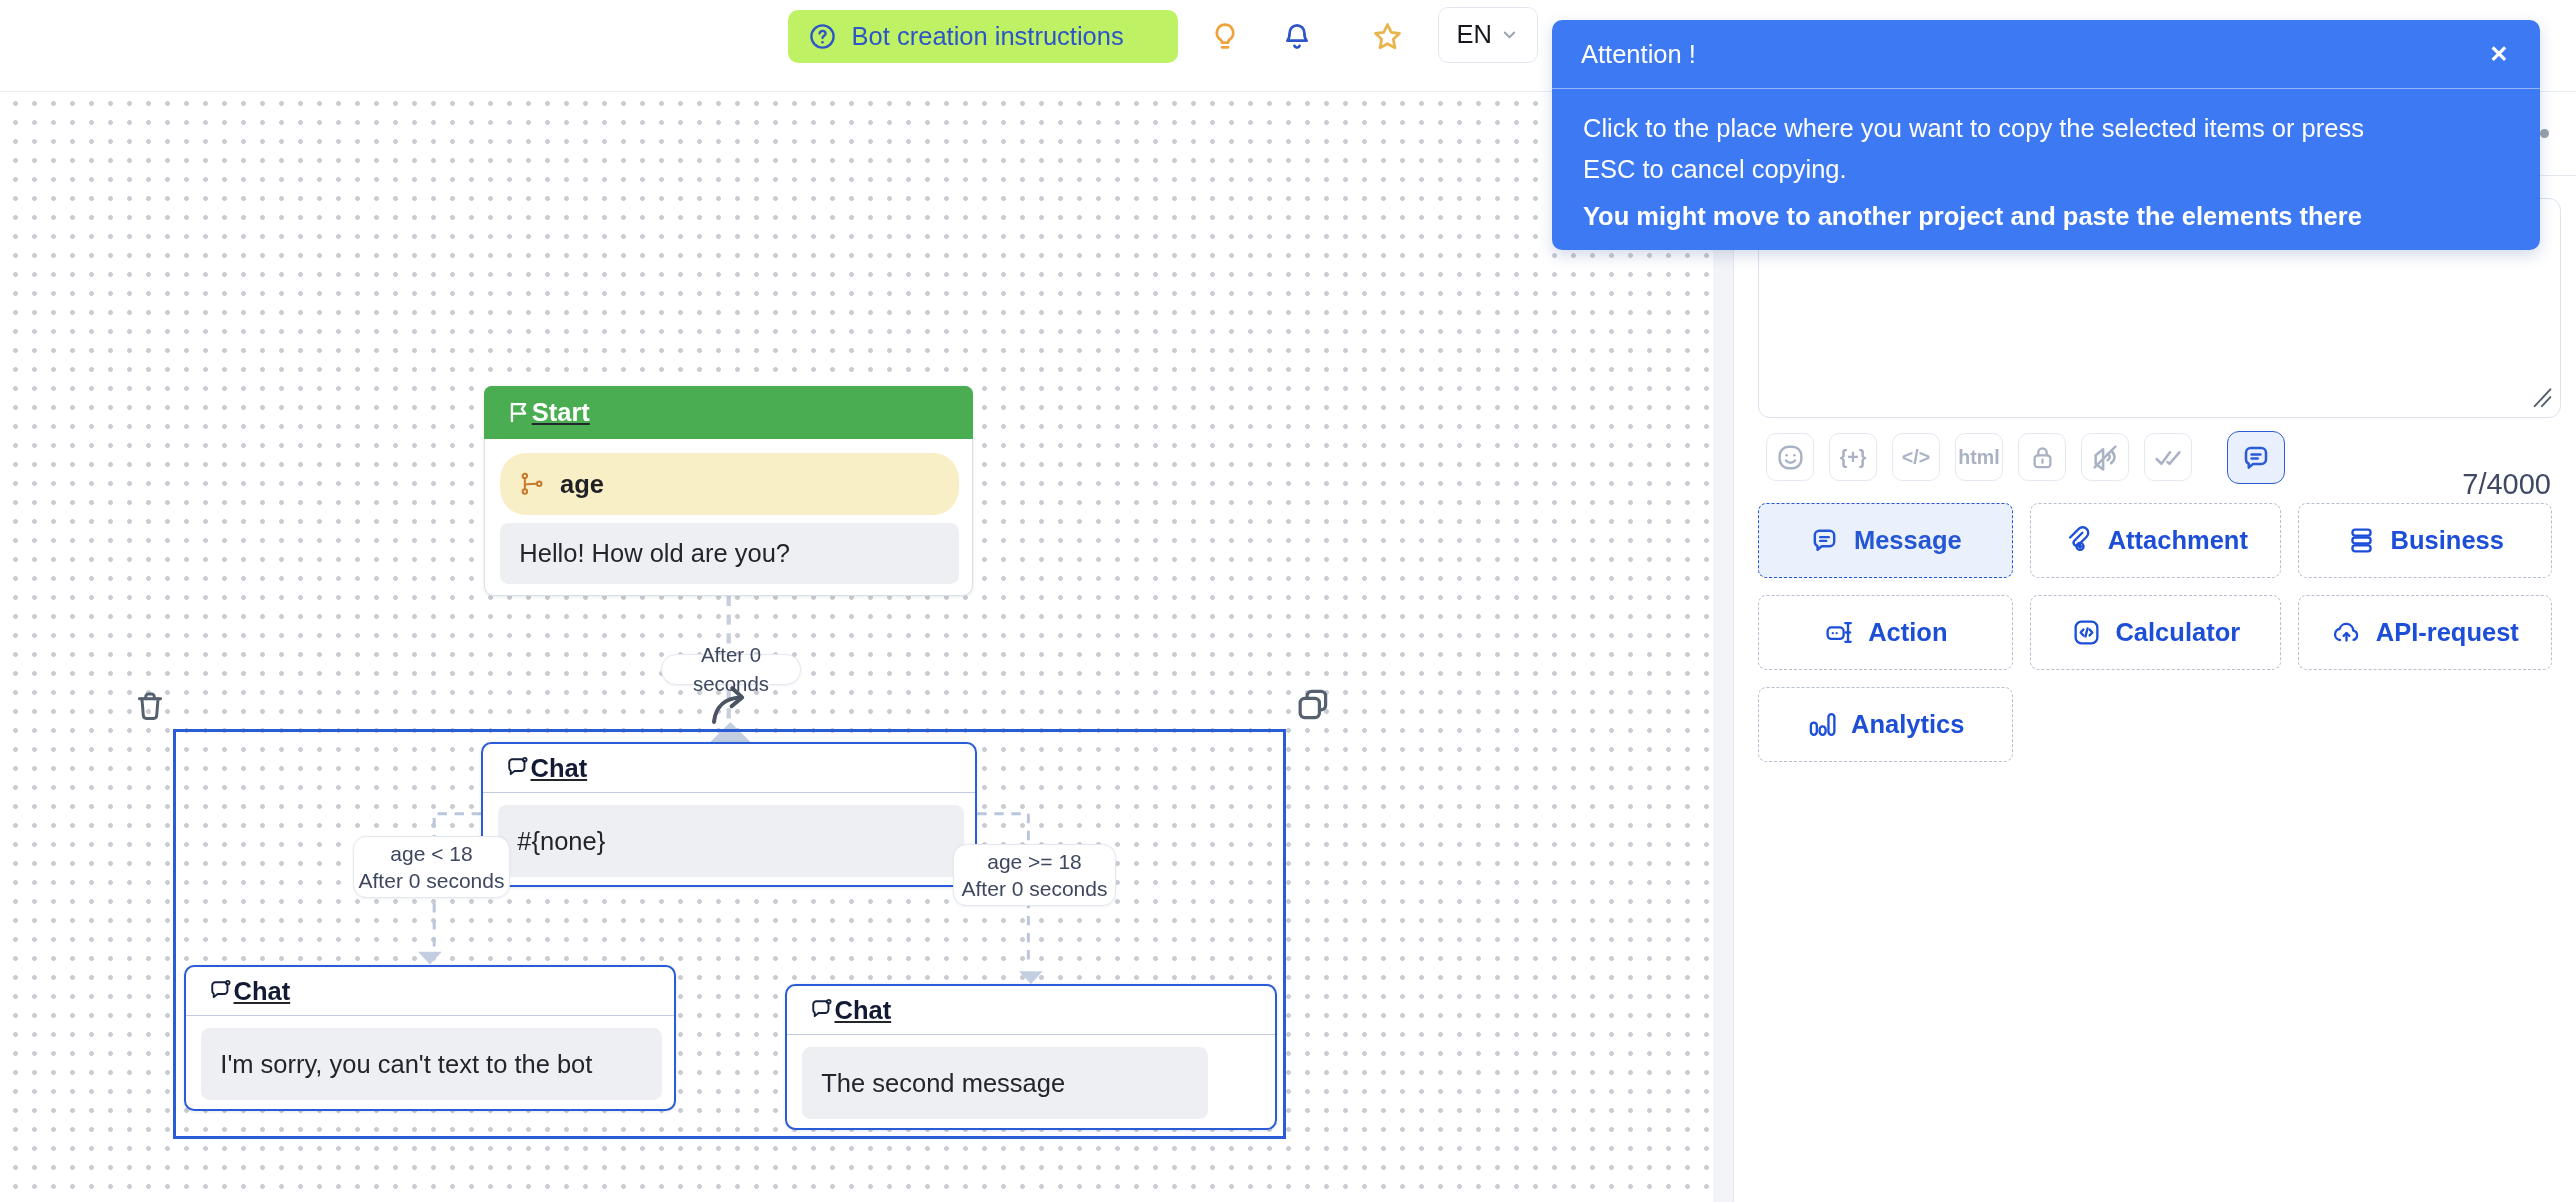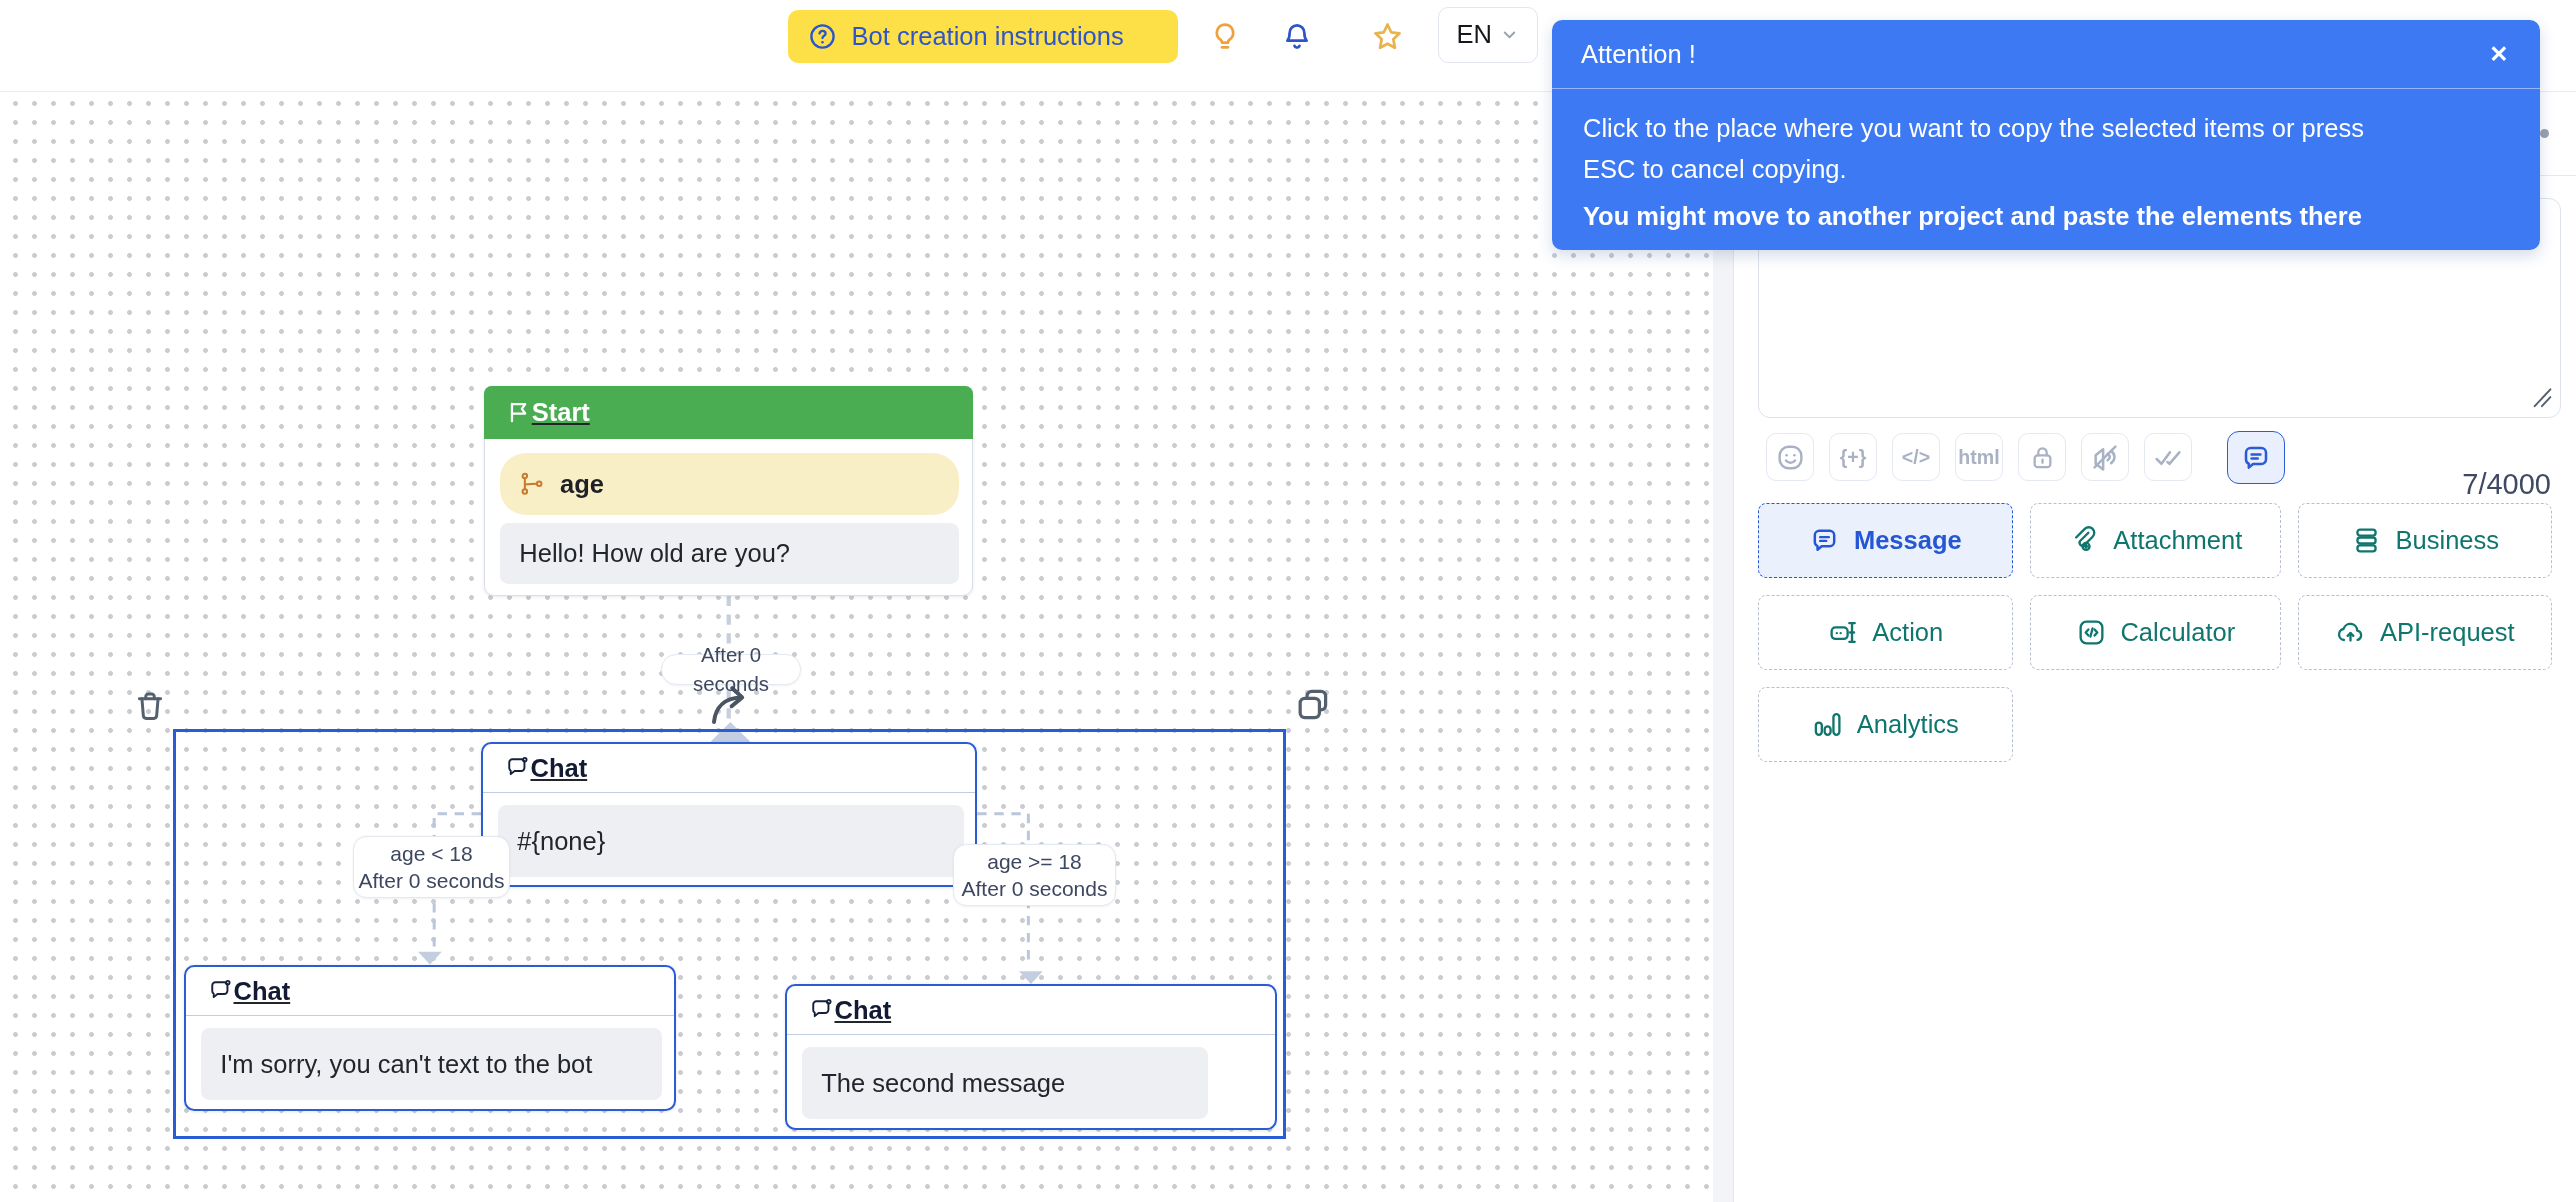--- a/index.html
+++ b/index.html
@@ -3,21 +3,21 @@
 <meta charset="utf-8">
 <style>
   html,body{margin:0;padding:0;background:#fff;}
   #app{position:relative;width:2576px;height:1202px;overflow:hidden;
        font-family:"Liberation Sans",sans-serif;color:#23252d;}
 
   
   .topbar{position:absolute;left:0;top:0;width:2576px;height:91px;background:#fff;
           border-bottom:0.9px solid #e9edf3;z-index:5;}
   .instructions-pill{position:absolute;left:788px;top:10.2px;width:390px;height:53px;
-          background:#fde047;border-radius:10.2px;display:flex;align-items:center;gap:13.6px;
+          background:#bef264;border-radius:10.2px;display:flex;align-items:center;gap:13.6px;
           padding:0 0 0 19px;box-sizing:border-box;color:#2e55c8;cursor:pointer;}
   .instructions-pill .label{font-size:25.5px;font-weight:500;}
   .top-icon{position:absolute;top:19px;width:36px;height:36px;display:flex;align-items:center;justify-content:center;}
   .bulb{left:1207px;color:#efa23b;}
   .bell{left:1279px;color:#2e55c8;}
   .star{left:1369px;color:#eab44c;}
   .lang-btn{position:absolute;left:1438px;top:6.8px;width:100px;height:56px;background:#fff;
           border:1.3px solid #e2e6ef;border-radius:10.2px;display:flex;align-items:center;
           justify-content:center;gap:8.5px;box-sizing:border-box;cursor:pointer;}
   .lang-btn .label{font-size:25.5px;color:#16171d;}
@@ -106,22 +106,22 @@
   .tool-btn{position:absolute;top:433px;width:48px;height:48px;border:1.3px solid #e3e8f1;border-radius:10.2px;
           background:#fff;display:flex;align-items:center;justify-content:center;color:#a9b2c4;
           box-sizing:border-box;cursor:pointer;}
   .tool-btn .txt{font-size:19.6px;font-weight:600;letter-spacing:0;}
   .tool-btn.active{top:431px;width:58px;height:53px;border:1.7px solid #2b5bd7;background:#e9effc;
           color:#2b5bd7;border-radius:12px;}
   .char-counter{position:absolute;left:2375px;top:468px;width:176px;text-align:right;
           font-size:29px;color:#3f4963;}
 
   .block-btn{position:absolute;border:1.7px dashed #b6bfce;border-radius:8.5px;background:#fff;
-          display:flex;align-items:center;justify-content:center;gap:13.6px;color:#0f766e;
-          font-size:25.5px;font-weight:400;box-sizing:border-box;cursor:pointer;}
+          display:flex;align-items:center;justify-content:center;gap:13.6px;color:#1d4ed8;
+          font-size:25.5px;font-weight:700;box-sizing:border-box;cursor:pointer;}
   .block-btn.active{border:1.7px dashed #2456d6;background:#eaf1fd;color:#2456d6;font-weight:600;}
   .r1{top:503px;height:75px;} .r2{top:595px;height:75px;} .r3{top:687px;height:75px;}
   .c1{left:1758px;width:255px;} .c2{left:2030px;width:251px;} .c3{left:2298px;width:254px;}
 
   .icon svg{display:block;}
 </style>
 </head>
 <body>
 
 <div id="app">

